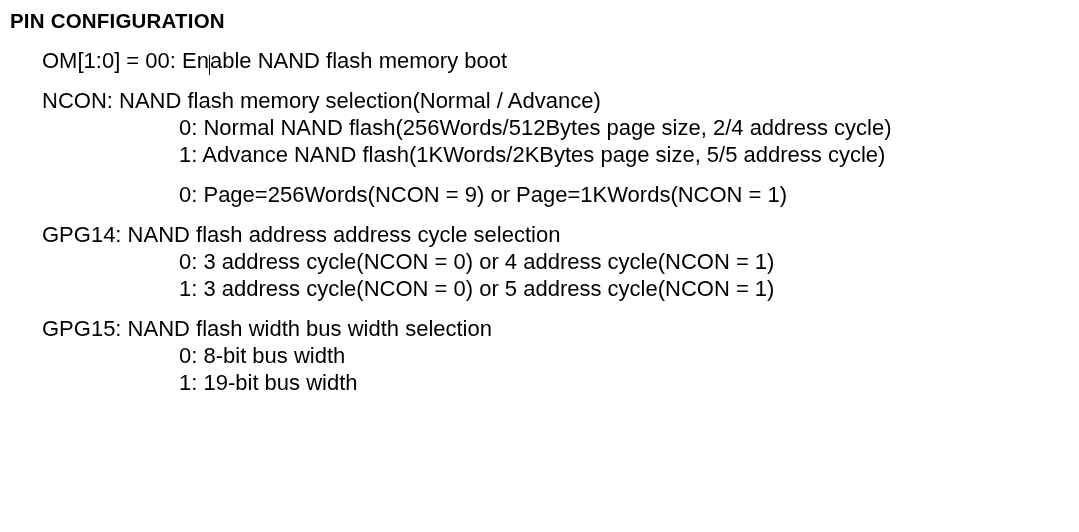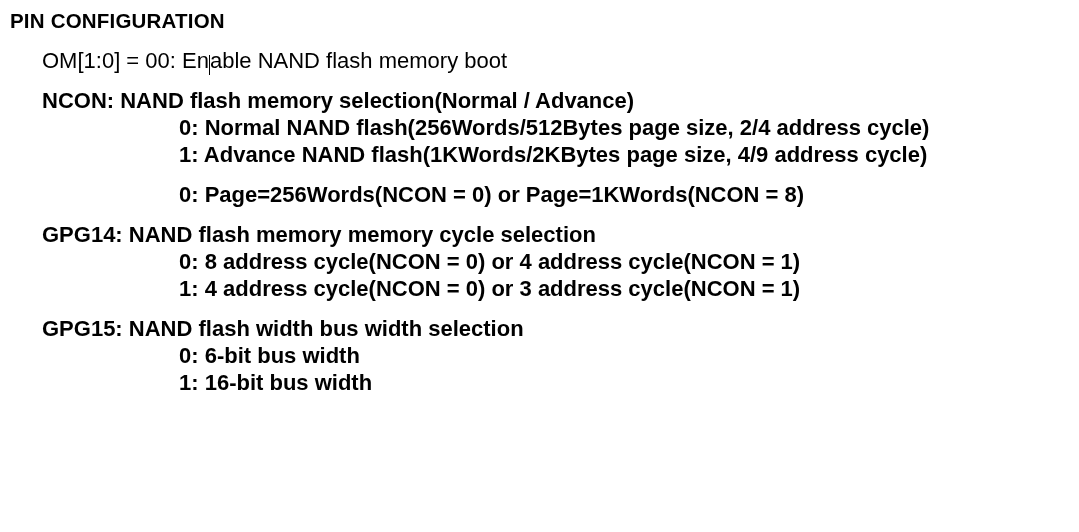--- a/index.html
+++ b/index.html
@@ -65,58 +65,58 @@
     display: inline-block;
     width: 0;
     border-left: 1.4px solid #000000;
     height: 20px;
     margin: 0 0 -4px 0;
     vertical-align: baseline;
     position: relative;
     top: 3px;
   }
 
-  .group { display: block; font-weight: bold; }
+  .group { display: block; }
 </style>
 </head>
 <body>
 
 <div id="doc">
   <div class="doc-body">
 
     <div class="heading">PIN CONFIGURATION</div>
 
     <div class="spacer">&nbsp;</div>
 
     <div class="line"><span>OM[1:0] = 00: En</span><span class="caret"></span><span>able NAND flash memory boot</span></div>
 
     <div class="spacer">&nbsp;</div>
 
     <div class="group">
       <div class="line">NCON: NAND flash memory selection(Normal / Advance)</div>
       <div class="line indent">0: Normal NAND flash(256Words/512Bytes page size, 2/4 address cycle)</div>
-      <div class="line indent">1: Advance NAND flash(1KWords/2KBytes page size, 4/9 address cycle)</div>
+      <div class="line indent">1: Advance NAND flash(1KWords/2KBytes page size, 5/5 address cycle)</div>
     </div>
 
     <div class="spacer">&nbsp;</div>
 
     <div class="group">
-      <div class="line indent">0: Page=256Words(NCON = 0) or Page=1KWords(NCON = 8)</div>
+      <div class="line indent">0: Page=256Words(NCON = 9) or Page=1KWords(NCON = 1)</div>
     </div>
 
     <div class="spacer">&nbsp;</div>
 
     <div class="group">
-      <div class="line">GPG14: NAND flash memory memory cycle selection</div>
-      <div class="line indent">0: 8 address cycle(NCON = 0) or 4 address cycle(NCON = 1)</div>
-      <div class="line indent">1: 4 address cycle(NCON = 0) or 3 address cycle(NCON = 1)</div>
+      <div class="line">GPG14: NAND flash address address cycle selection</div>
+      <div class="line indent">0: 3 address cycle(NCON = 0) or 4 address cycle(NCON = 1)</div>
+      <div class="line indent">1: 3 address cycle(NCON = 0) or 5 address cycle(NCON = 1)</div>
     </div>
 
     <div class="spacer">&nbsp;</div>
 
     <div class="group">
       <div class="line">GPG15: NAND flash width bus width selection</div>
-      <div class="line indent">0: 6-bit bus width</div>
-      <div class="line indent">1: 16-bit bus width</div>
+      <div class="line indent">0: 8-bit bus width</div>
+      <div class="line indent">1: 19-bit bus width</div>
     </div>
 
   </div>
 </div>
 
 </body></html>

